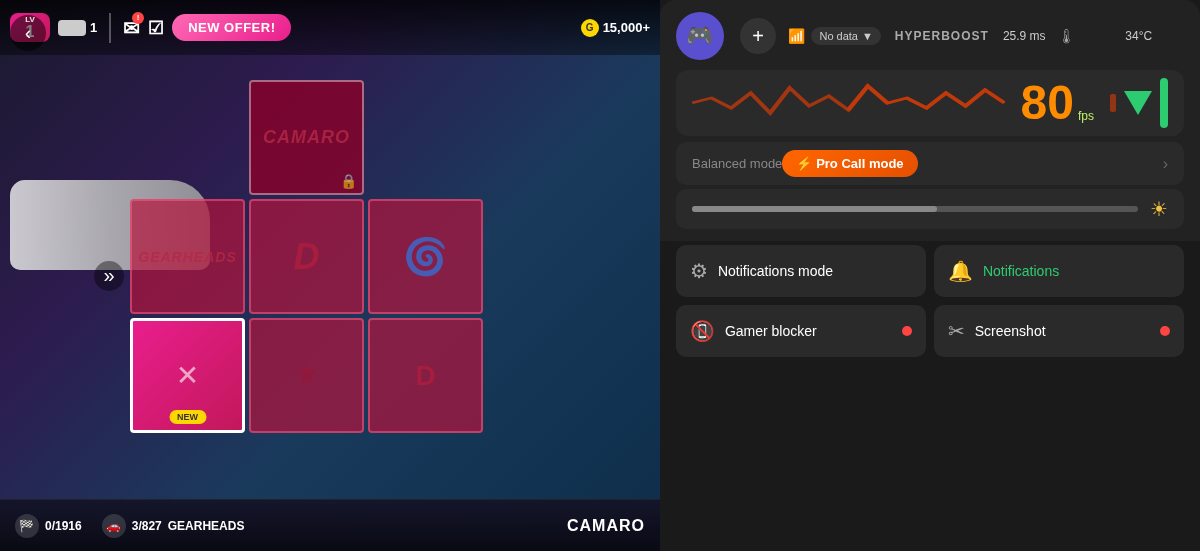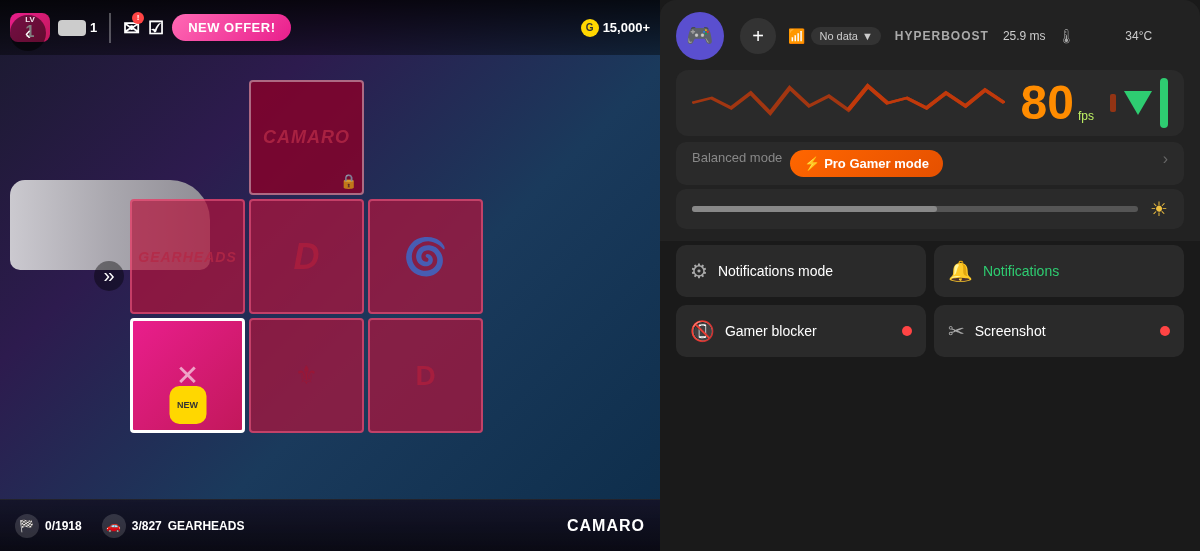--- a/index.html
+++ b/index.html
@@ -197,21 +197,21 @@
 
     .new-badge {
       position: absolute;
       bottom: 6px;
       left: 50%;
       transform: translateX(-50%);
       background: #ffd700;
       color: #333;
       font-size: 9px;
       font-weight: 900;
-      padding: 14px 8px;
+      padding: 2px 8px;
       border-radius: 10px;
       text-align: center;
     }
 
     
     .bottom-bar {
       position: absolute;
       bottom: 0; left: 0;
       width: 660px;
       height: 52px;
@@ -375,21 +375,21 @@
 
     .green-bar {
       width: 8px; height: 50px;
       background: #2ecc71;
       border-radius: 4px;
     }
 
     
     .mode-selector {
       display: flex;
-      gap: 8px;
+      align-items: center;
       padding: 8px 16px;
       background: #2a2a2a;
       border-radius: 10px;
       margin: 4px 0;
     }
 
     .mode-label {
       color: #888;
       font-size: 13px;
     }
@@ -565,21 +565,21 @@
     <div class="badge-cell">
       <span style="font-size:28px; color:rgba(180,30,60,0.7); font-weight:900;">D</span>
     </div>
   </div>
 
   <div style="position:absolute; left:94px; top:50%; transform:translateY(-50%); color:white; font-size:20px; background:rgba(0,0,0,0.4); border-radius:50%; width:30px; height:30px; display:flex; align-items:center; justify-content:center; cursor:pointer;">»</div>
 
   <div class="bottom-bar">
     <div class="bottom-stat">
       <div class="stat-icon-circle">🏁</div>
-      <span>0/1918</span>
+      <span>0/1916</span>
     </div>
     <div class="bottom-stat">
       <div class="stat-icon-circle">🚗</div>
       <span>3/827</span>
       <span>GEARHEADS</span>
     </div>
     <span class="career-label">CAMARO</span>
   </div>
 </div>
 
@@ -618,21 +618,21 @@
         <div style="display:flex; flex-direction:column; align-items:center; gap:4px;">
           <div style="width:6px; height:18px; background:#c0390b; border-radius:2px; opacity:0.7;"></div>
         </div>
         <div class="triangle-indicator"></div>
         <div class="green-bar"></div>
       </div>
     </div>
 
     <div class="mode-selector">
       <span class="mode-label">Balanced mode</span>
-      <button class="pro-gamer-btn">⚡ Pro Gamer mode</button>
+      <button class="pro-gamer-btn">⚡ Pro Call mode</button>
       <span class="chevron-right">›</span>
     </div>
 
     <div class="brightness-row">
       <div class="slider-track">
         <div class="slider-fill"></div>
       </div>
       <span class="brightness-icon">☀</span>
     </div>
   </div>

